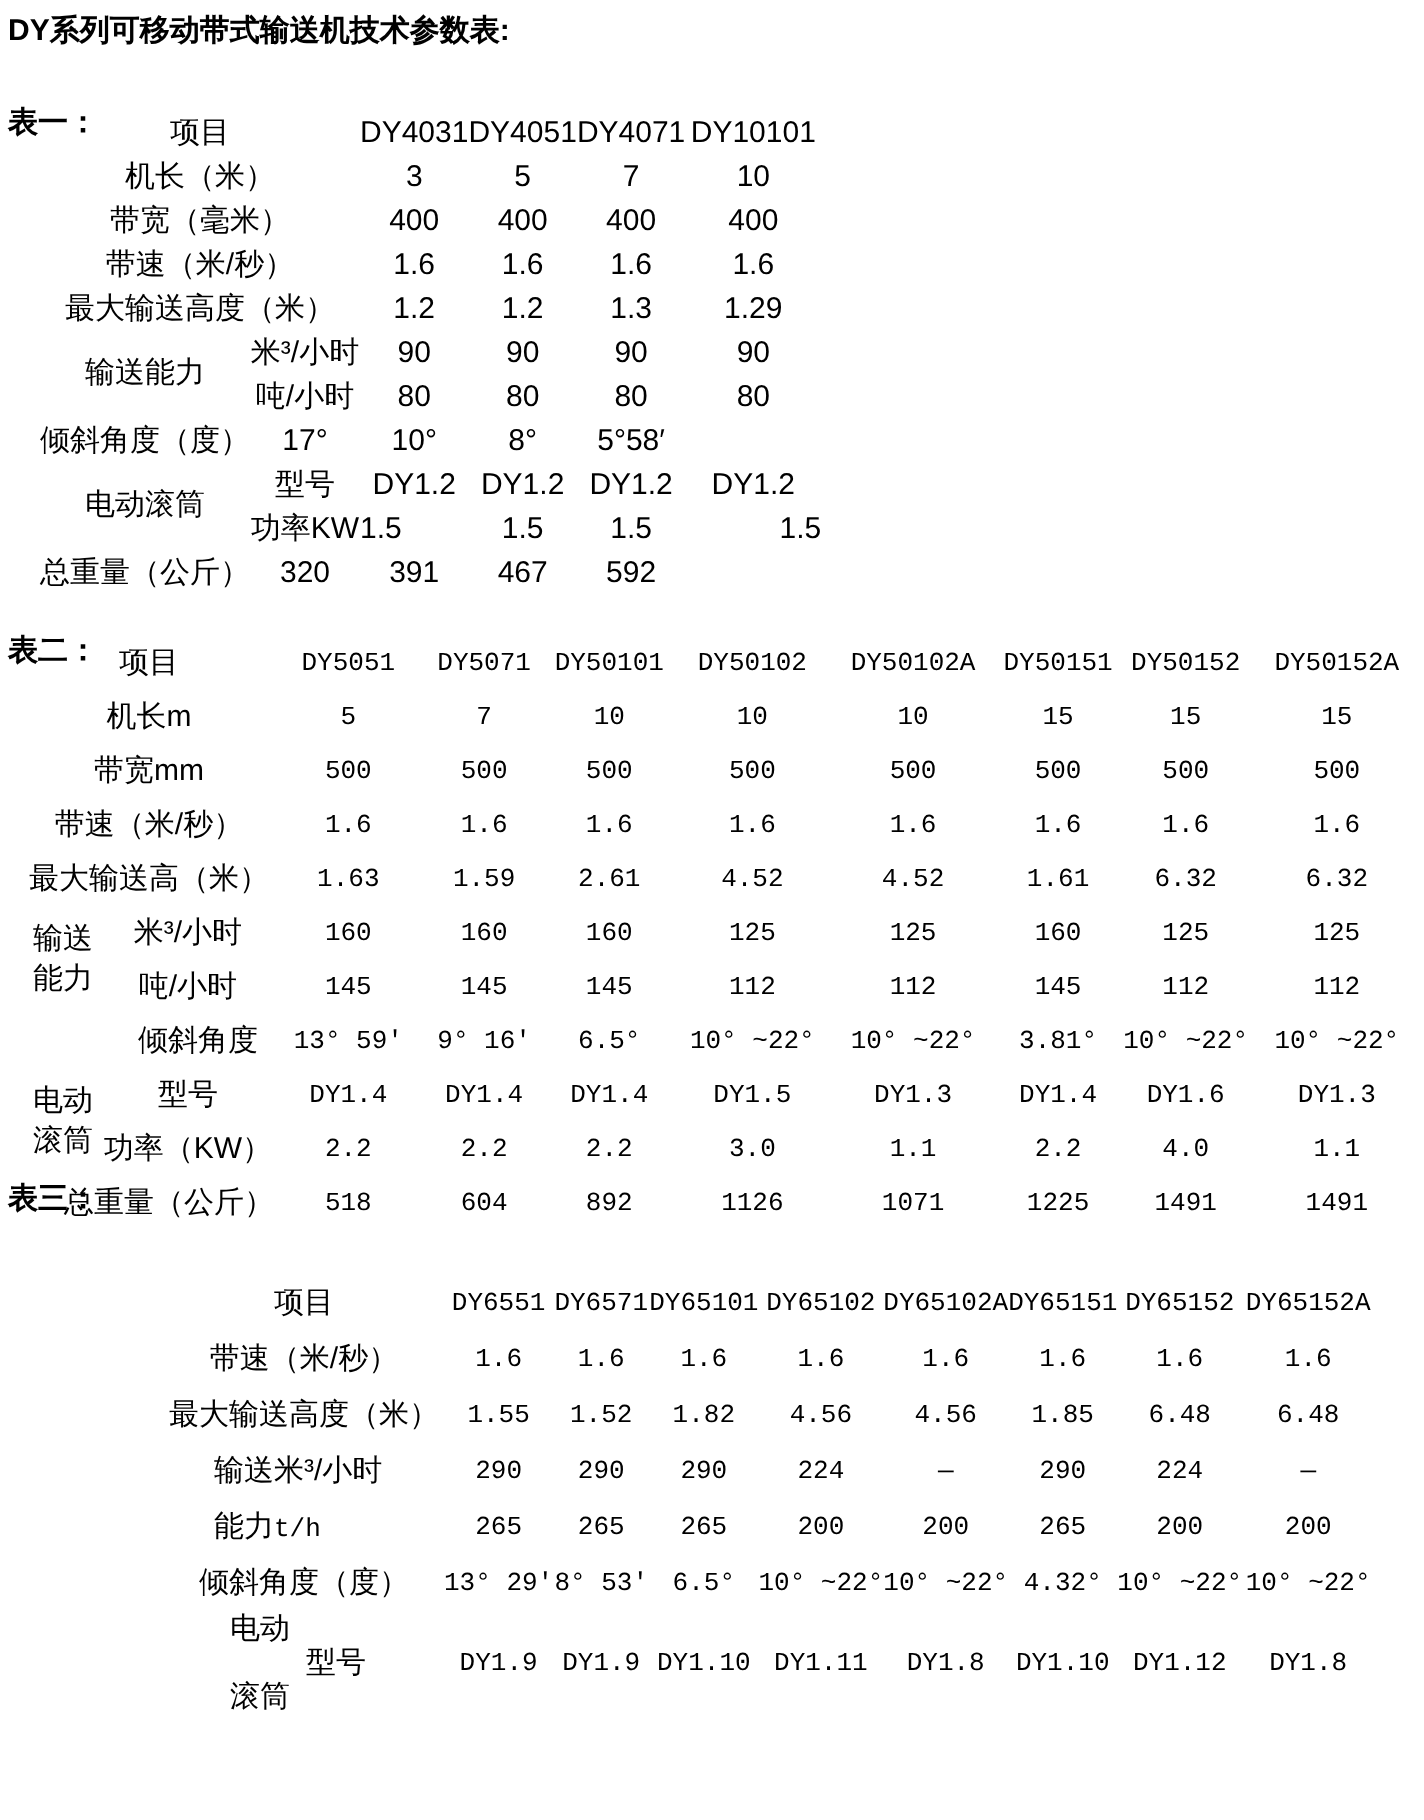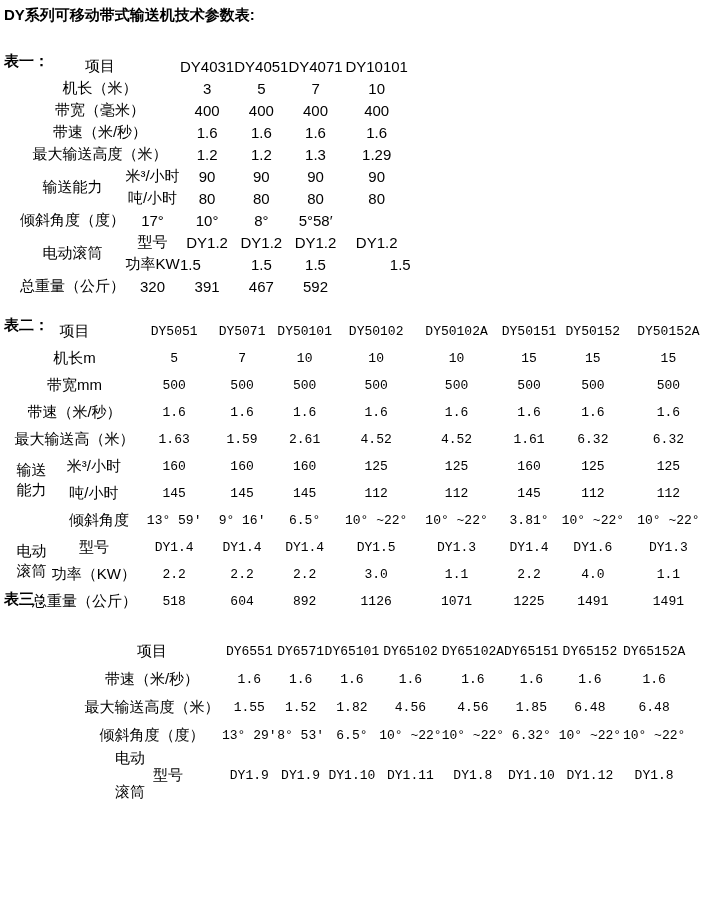--- a/index.html
+++ b/index.html
@@ -329,27 +329,51 @@
   <td class="cell">1.55</td>
         <td class="cell">1.52</td>
         <td class="cell">1.82</td>
         <td class="cell">4.56</td>
         <td class="cell">4.56</td>
         <td class="cell">1.85</td>
         <td class="cell">6.48</td>
         <td class="cell">6.48</td>
       </tr>
   <tr>
+    <td class="lbl left25">输送米³/小时</td>
+  <td class="cell">290</td>
+        <td class="cell">290</td>
+        <td class="cell">290</td>
+        <td class="cell">224</td>
+        <td class="cell">—</td>
+        <td class="cell">290</td>
+        <td class="cell">224</td>
+        <td class="cell">—</td>
+      </tr>
+  <tr>
+    <td class="lbl left25">
+      <span>能力</span><span class="mono">t/h</span>
+    </td>
+  <td class="cell">265</td>
+        <td class="cell">265</td>
+        <td class="cell">265</td>
+        <td class="cell">200</td>
+        <td class="cell">200</td>
+        <td class="cell">265</td>
+        <td class="cell">200</td>
+        <td class="cell">200</td>
+      </tr>
+  <tr>
     <td class="lbl">倾斜角度（度）</td>
   <td class="cell">13° 29′</td>
         <td class="cell">8° 53′</td>
         <td class="cell">6.5°</td>
         <td class="cell">10° ~22°</td>
         <td class="cell">10° ~22°</td>
-        <td class="cell">6.32°</td>
+        <td class="cell">4.32°</td>
         <td class="cell">10° ~22°</td>
         <td class="cell">10° ~22°</td>
       </tr>
   <tr class="r-drum3">
     <td>
       <div class="drum3-wrap">
         <span class="drum3-a">电动</span>
         <span class="drum3-b">型号</span>
         <span class="drum3-c">滚筒</span>
       </div>

